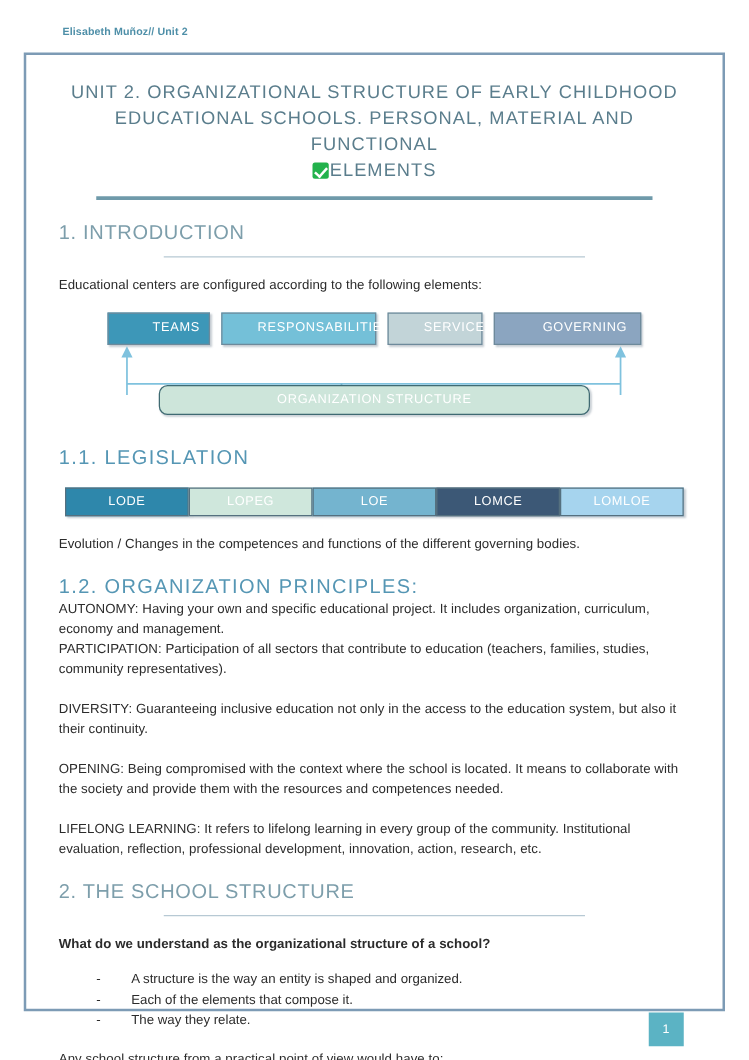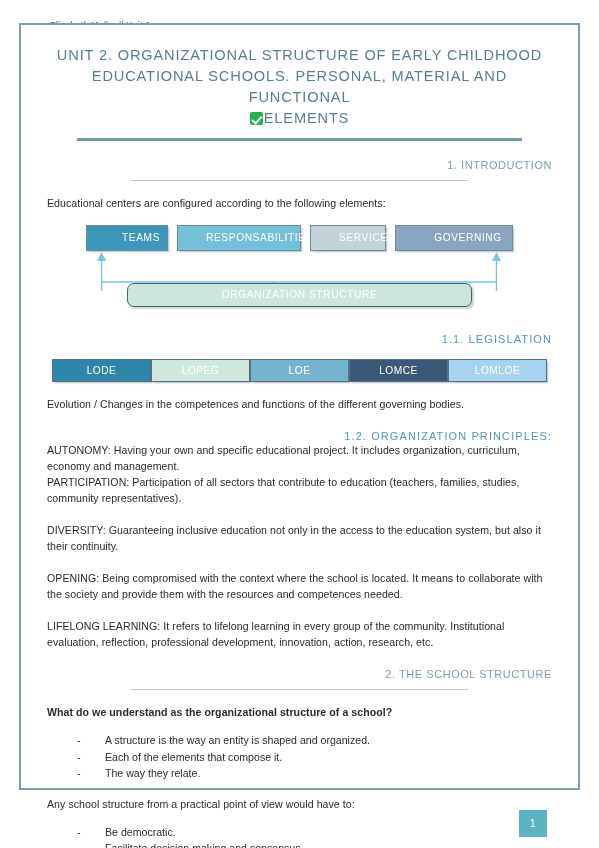--- a/index.html
+++ b/index.html
@@ -28,21 +28,21 @@
     font-weight: 700;
     color: #4e8fa8;
     letter-spacing: 0.1px;
     white-space: nowrap;
   }
 
   
   .frame {
     position: absolute;
     left: 19px;
-    top: 23px;
+    top: 42px;
     width: 561px;
     height: 767px;
     border: 2px solid #7d9bb5;
     background: #ffffff;
     padding: 14px 26px 0 26px;
   }
 
   
   .doc-title {
     text-align: center;
@@ -76,22 +76,22 @@
   }
 
   .title-rule {
     height: 3px;
     background: #6f9aaa;
     margin: 9px 30px 0 30px;
   }
 
   
   .section-head {
-    text-align: right;
-    font-size: 11px;
+    text-align: left;
+    font-size: 16px;
     color: #7d9eab;
     letter-spacing: 0.55px;
     margin-top: 18px;
   }
   .section-head.sub {
     color: #5596b4;
     letter-spacing: 1.1px;
   }
   .section-rule {
     height: 1px;

